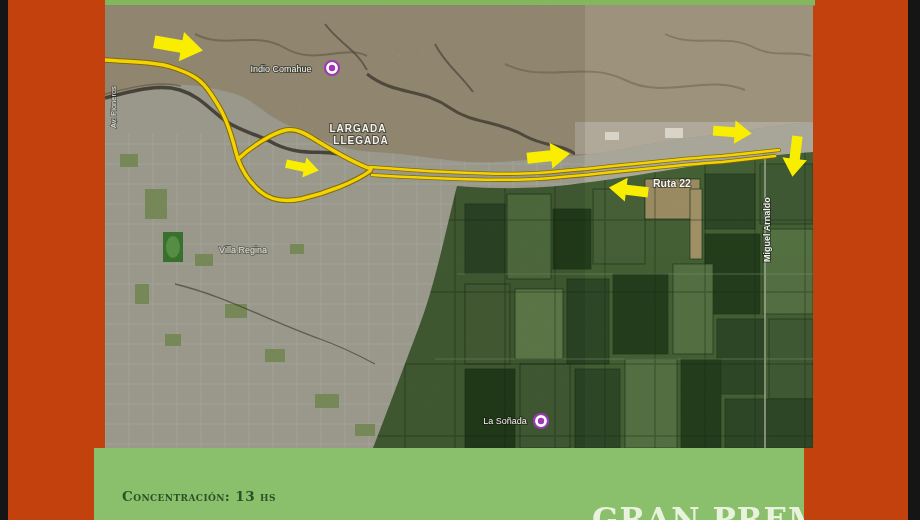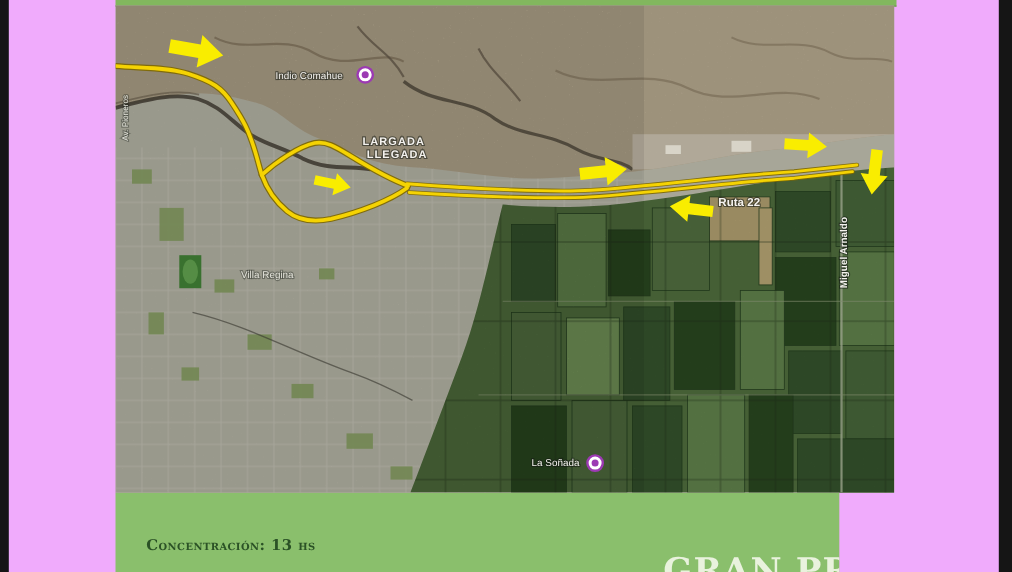--- a/index.html
+++ b/index.html
@@ -2,29 +2,29 @@
 <html style="--band-green: #8abf6c; --strip-green: #82b75e; --text-green: #2b5226; --title-light: #e9f2dd; --route-yellow: #f5d303; --arrow-yellow: #f9ed00; --poi-purple: #9c3ab3;"><head>
 <meta charset="utf-8">
 <style>
   :root{
     --band-green:#8abf6c; --strip-green:#82b75e; --text-green:#2b5226;
     --title-light:#e9f2dd; --route-yellow:#f5d303; --arrow-yellow:#f9ed00;
     --poi-purple:#9c3ab3;
   }
   html,body{margin:0;padding:0;}
   body{width:920px;height:520px;background:#fff;font-family:"Liberation Sans",sans-serif;}
-  .stage{position:relative;width:920px;height:520px;background:#f0abfc;overflow:hidden;}
+  .stage{position:relative;width:920px;height:520px;background:#c2410c;overflow:hidden;}
   .bar{position:absolute;top:0;height:520px;background:#151515;}
   .bar.left{left:0;width:8px;}
   .bar.right{left:908px;width:12px;}
   .strip-top{position:absolute;left:105px;top:0;width:710px;height:5px;
     background:var(--strip-green);border-bottom:1px solid #679c49;}
   .map-wrap{position:absolute;left:105px;top:5px;width:708px;height:443px;overflow:hidden;background:#a7a698;}
   .map-wrap svg{display:block;}
-  .band{position:absolute;left:105px;top:448px;width:658px;height:72px;background:var(--band-green);overflow:hidden;}
+  .band{position:absolute;left:94px;top:448px;width:710px;height:72px;background:var(--band-green);overflow:hidden;}
   .info{position:absolute;left:28px;top:8px;color:var(--text-green);
     font-family:"DejaVu Serif","Liberation Serif",serif;font-weight:bold;
     font-variant:small-caps;font-size:13.5px;line-height:16px;letter-spacing:.4px;white-space:pre;}
   .gp-title{position:absolute;left:498px;top:53px;color:var(--title-light);
     font-family:"DejaVu Serif","Liberation Serif",serif;font-weight:bold;
     font-size:31px;letter-spacing:1px;white-space:nowrap;}
   text{font-family:"Liberation Sans",sans-serif;}
   .maplabel{fill:#f4f2ee;paint-order:stroke;stroke:rgba(20,25,20,.55);stroke-width:2px;}
   .maplabel.dim{fill:#e3e3da;stroke:rgba(20,25,20,.35);}
 </style>

